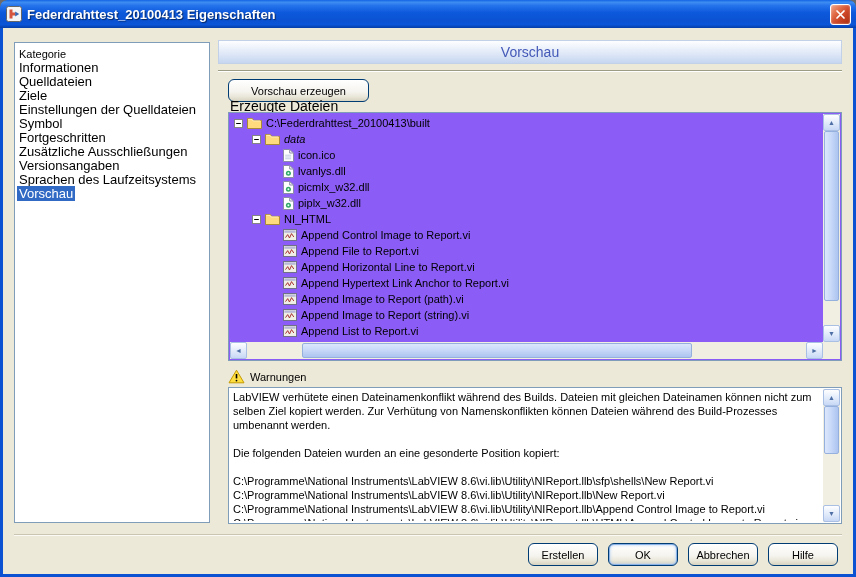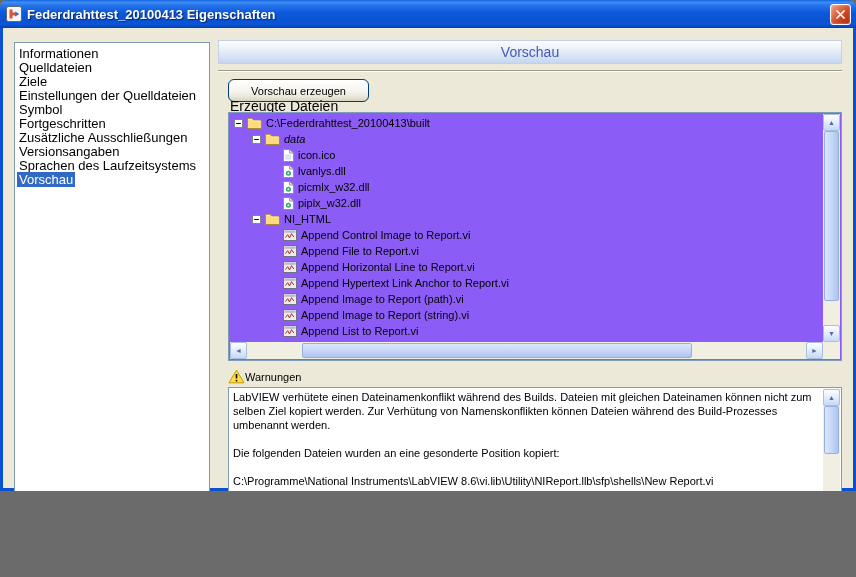--- a/index.html
+++ b/index.html
@@ -1,20 +1,20 @@
 <!DOCTYPE html>
 <html><head>
 <meta charset="utf-8">
 <style>
   * { margin:0; padding:0; box-sizing:border-box; }
   html,body { background:#6B6B6B; }
   body { font-family:"Liberation Sans",sans-serif; }
 
   .window {
-    position:relative; width:856px; height:491px;
+    position:relative; width:856px; height:577px;
     overflow:hidden; border-radius:7px 7px 0 0;
   }
   .titlebar {
     position:absolute; top:0; left:0; right:0; height:28px;
     background:linear-gradient(180deg,#1263E4 0%,#3E8DF2 8%,#2573EC 20%,#0D59DC 45%,#0A52D2 75%,#0A55D8 88%,#063EA8 100%);
     border-radius:7px 7px 0 0;
     display:flex; align-items:center; padding:0 6px;
   }
   .app-icon { width:16px; height:16px; margin-right:5px; display:inline-flex; }
   .title-text {
@@ -105,21 +105,21 @@
   .tree-vsb .sb-thumb { left:1px; right:1px; top:17px; height:170px; }
   .warn-vsb .sb-thumb { left:1px; right:1px; top:17px; height:48px; }
   .tree-hsb .sb-thumb {
     top:1px; bottom:1px; left:72px; width:390px;
     background:linear-gradient(180deg,#DCE7FC 0%,#C6D7F8 50%,#ADC4F0 100%);
   }
   .sb-corner { position:absolute; right:1px; bottom:1px; width:17px; height:17px; background:#F1EFE2; }
 
   
   .warn-header {
-    position:absolute; left:225px; top:341px; display:flex; align-items:center; 
+    position:absolute; left:225px; top:341px; display:flex; align-items:center; gap:5px;
   }
   .warn-header .warn-icon { display:inline-flex; }
   .warn-header span[data-name="warnings-label"] { font-size:11px; color:#000; }
   .warn-box {
     position:absolute; left:225px; top:359px; width:614px; height:137px;
     background:#FFF; border:1px solid #7F9DB9;
   }
   .warn-text {
     position:absolute; top:2px; left:4px; right:20px; bottom:2px;
     font-size:11px; line-height:14px; color:#000;
@@ -150,20 +150,21 @@
     <span class="close-btn" data-name="close-button">
       <svg width="11" height="11" viewBox="0 0 11 11">
           <path d="M2 2l7 7M9 2l-7 7" stroke="#FFF" stroke-width="1.7" stroke-linecap="round"></path>
         </svg>
     </span>
   </div>
 
   <div class="client" data-name="dialog-body">
 
     <div class="sidebar" data-name="category-listbox">
+      <div class="cat-header" data-name="category-header">Kategorie</div>
       <div class="cat-items" data-name="category-list">
           <div class="cat-item" data-name="sidebar-item-informationen"><span class="cat-label" data-name="sidebar-item-label">Informationen</span></div>
           <div class="cat-item" data-name="sidebar-item-quelldateien"><span class="cat-label" data-name="sidebar-item-label">Quelldateien</span></div>
           <div class="cat-item" data-name="sidebar-item-ziele"><span class="cat-label" data-name="sidebar-item-label">Ziele</span></div>
           <div class="cat-item" data-name="sidebar-item-einstellungen-der-quelldateien"><span class="cat-label" data-name="sidebar-item-label">Einstellungen der Quelldateien</span></div>
           <div class="cat-item" data-name="sidebar-item-symbol"><span class="cat-label" data-name="sidebar-item-label">Symbol</span></div>
           <div class="cat-item" data-name="sidebar-item-fortgeschritten"><span class="cat-label" data-name="sidebar-item-label">Fortgeschritten</span></div>
           <div class="cat-item" data-name="sidebar-item-zus-tzliche-ausschlie-ungen"><span class="cat-label" data-name="sidebar-item-label">Zusätzliche Ausschließungen</span></div>
           <div class="cat-item" data-name="sidebar-item-versionsangaben"><span class="cat-label" data-name="sidebar-item-label">Versionsangaben</span></div>
           <div class="cat-item" data-name="sidebar-item-sprachen-des-laufzeitsystems"><span class="cat-label" data-name="sidebar-item-label">Sprachen des Laufzeitsystems</span></div>

